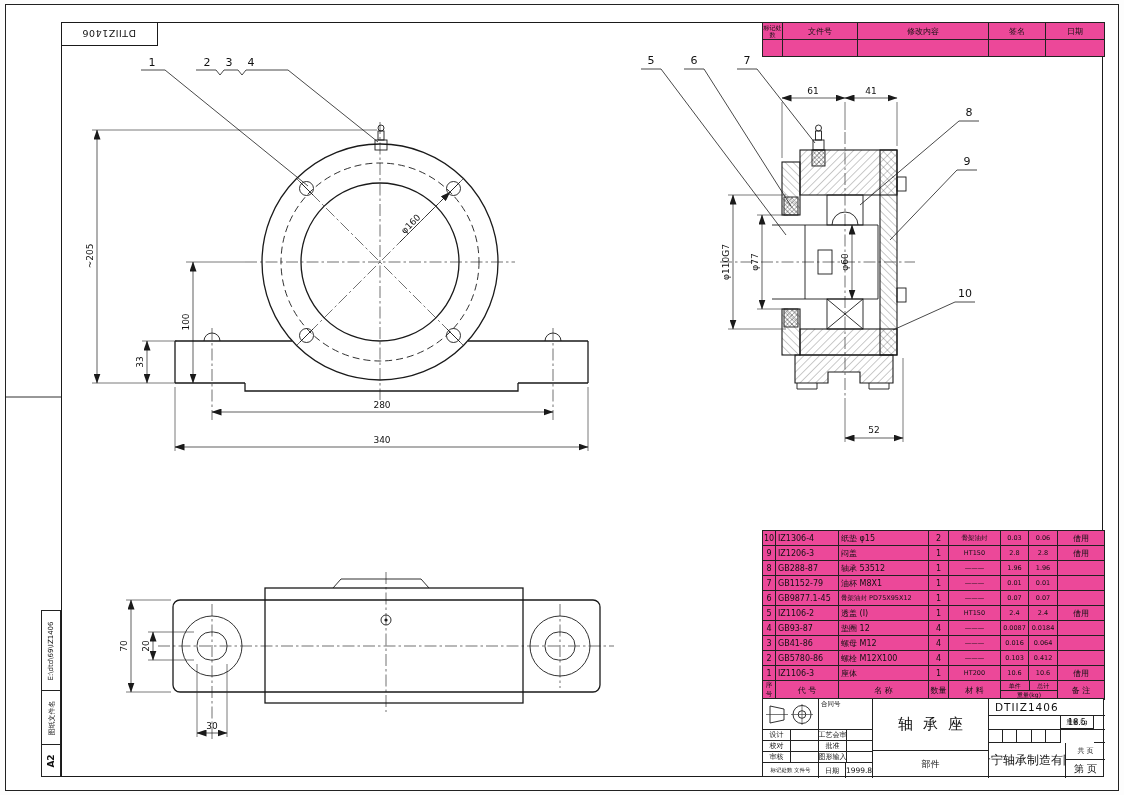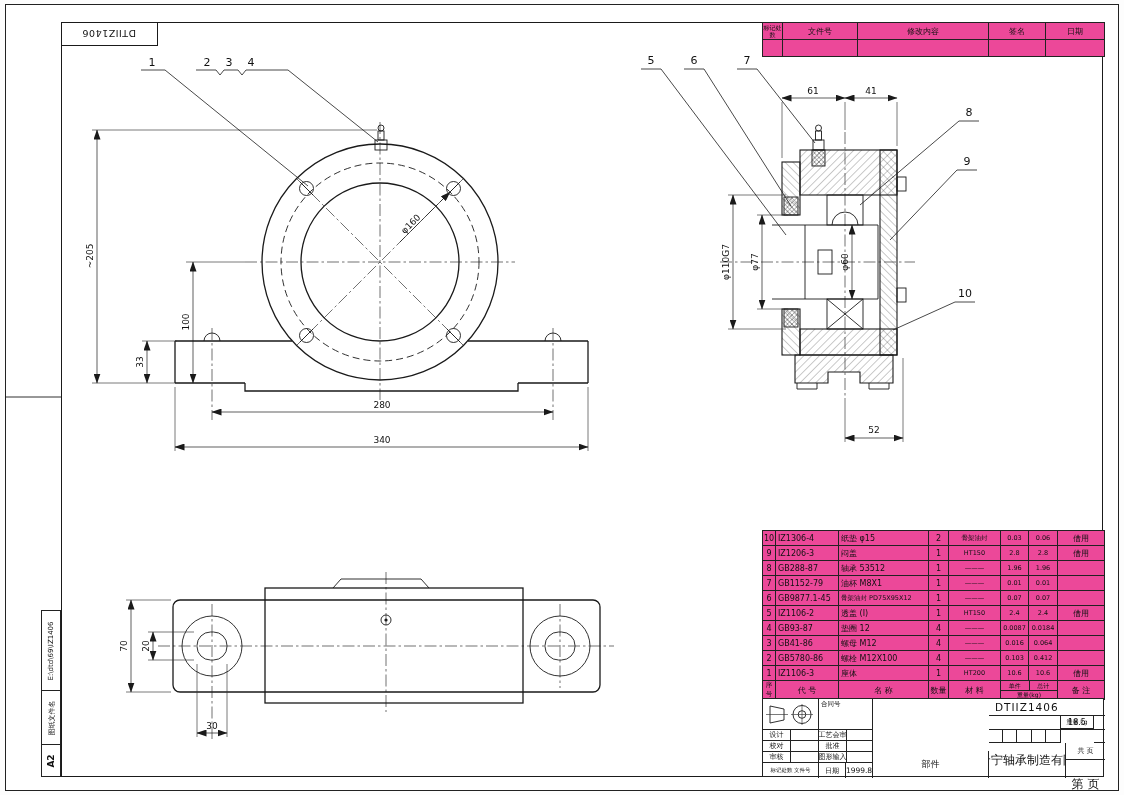--- a/index.html
+++ b/index.html
@@ -440,35 +440,36 @@
   <div class="tc" style="left:28px;top:42px;width:28px;height:11px"></div>
   <div class="tc lab" style="left:56px;top:42px;width:28px;height:11px">批准</div>
   <div class="tc" style="left:84px;top:42px;width:26px;height:11px"></div>
   <div class="tc lab" style="left:0;top:53px;width:28px;height:11px">审核</div>
   <div class="tc" style="left:28px;top:53px;width:28px;height:11px"></div>
   <div class="tc lab" style="left:56px;top:53px;width:28px;height:11px">图形输入</div>
   <div class="tc" style="left:84px;top:53px;width:26px;height:11px"></div>
   <div class="tc nb markrow" style="left:0;top:64px;width:56px;height:15px">标记处数 文件号</div>
   <div class="tc nb lab" style="left:56px;top:64px;width:27px;height:15px">日期</div>
   <div class="tc nb" style="left:83px;top:64px;width:27px;height:15px">1999.8</div>
+  <div class="tc big-title" style="left:110px;top:0;width:116px;height:52px">轴承座</div>
   <div class="tc nb" style="left:110px;top:52px;width:116px;height:27px;font-size:9px">部件</div>
   <div class="tc nr dwgno" style="left:226px;top:0;width:116px;height:17px">DTIIZ1406</div>
   <div class="tc" style="left:226px;top:17px;width:72px;height:14px"></div>
   <div class="tc" style="left:298px;top:17px;width:33px;height:14px;font-size:6px">重量 kg</div>
   <div class="tc nr" style="left:331px;top:17px;width:11px;height:14px"></div>
   <div class="tc" style="left:226px;top:31px;width:14px;height:13px"></div>
   <div class="tc" style="left:240px;top:31px;width:14px;height:13px"></div>
   <div class="tc" style="left:254px;top:31px;width:15px;height:13px"></div>
   <div class="tc" style="left:269px;top:31px;width:14px;height:13px"></div>
   <div class="tc" style="left:283px;top:31px;width:15px;height:13px"></div>
   <div class="tc" style="left:298px;top:17px;width:33px;height:13px;font-size:8px">18.5</div>
   <div class="tc nr" style="left:331px;top:31px;width:11px;height:13px"></div>
   <div class="tc nb company" style="left:226px;top:44px;width:77px;height:35px">南京哈宁轴承制造有限公司</div>
   <div class="tc nr" style="left:303px;top:44px;width:39px;height:17px;font-size:7px">共    页</div>
-  <div class="tc nr nb" style="left:303px;top:76px;width:39px;height:18px;font-size:12px">第    页</div>
+  <div class="tc nr nb" style="left:303px;top:61px;width:39px;height:18px;font-size:10px">第    页</div>
 </div>
 
 <div class="abs a2strip">
   <div class="vcell" style="top:0;height:80px;border-bottom:1px solid #222">
       <span>E:\dtd\69\IZ1406</span>
     </div>
   <div class="vcell" style="top:80px;height:54px;border-bottom:1px solid #222">
       <span>图纸文件名</span>
     </div>
   <div class="vcell a2" style="top:134px;height:31px">

